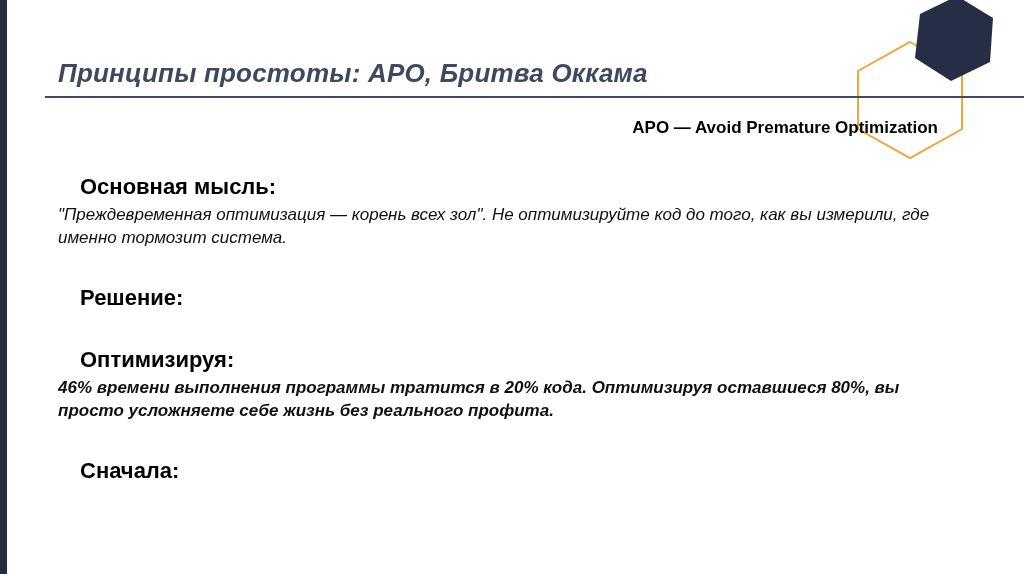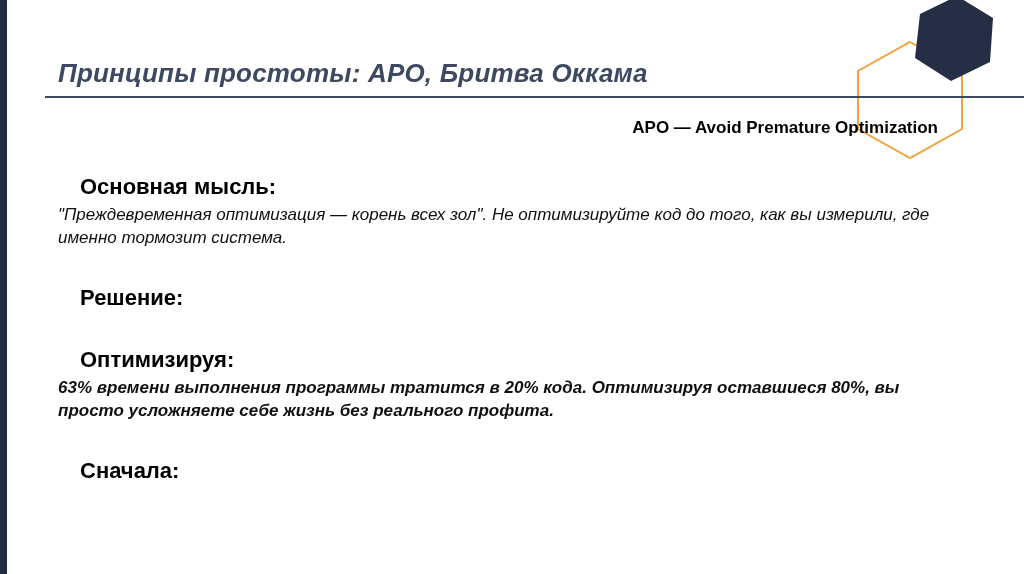--- a/index.html
+++ b/index.html
@@ -108,21 +108,21 @@
       <div class="section-heading">Основная мысль:</div>
       <div class="section-body">"Преждевременная оптимизация — корень всех зол". Не оптимизируйте код до того, как вы измерили, где именно тормозит система.</div>
     </div>
 
     <div class="section">
       <div class="section-heading">Решение:</div>
     </div>
 
     <div class="section">
       <div class="section-heading">Оптимизируя:</div>
-      <div class="section-body strong">63% времени выполнения программы тратится в 20% кода. Оптимизируя оставшиеся 80%, вы просто усложняете себе жизнь без реального профита.</div>
+      <div class="section-body strong">46% времени выполнения программы тратится в 20% кода. Оптимизируя оставшиеся 80%, вы просто усложняете себе жизнь без реального профита.</div>
     </div>
 
     <div class="section">
       <div class="section-heading">Сначала:</div>
     </div>
 
   </div>
 
 </div>
 

